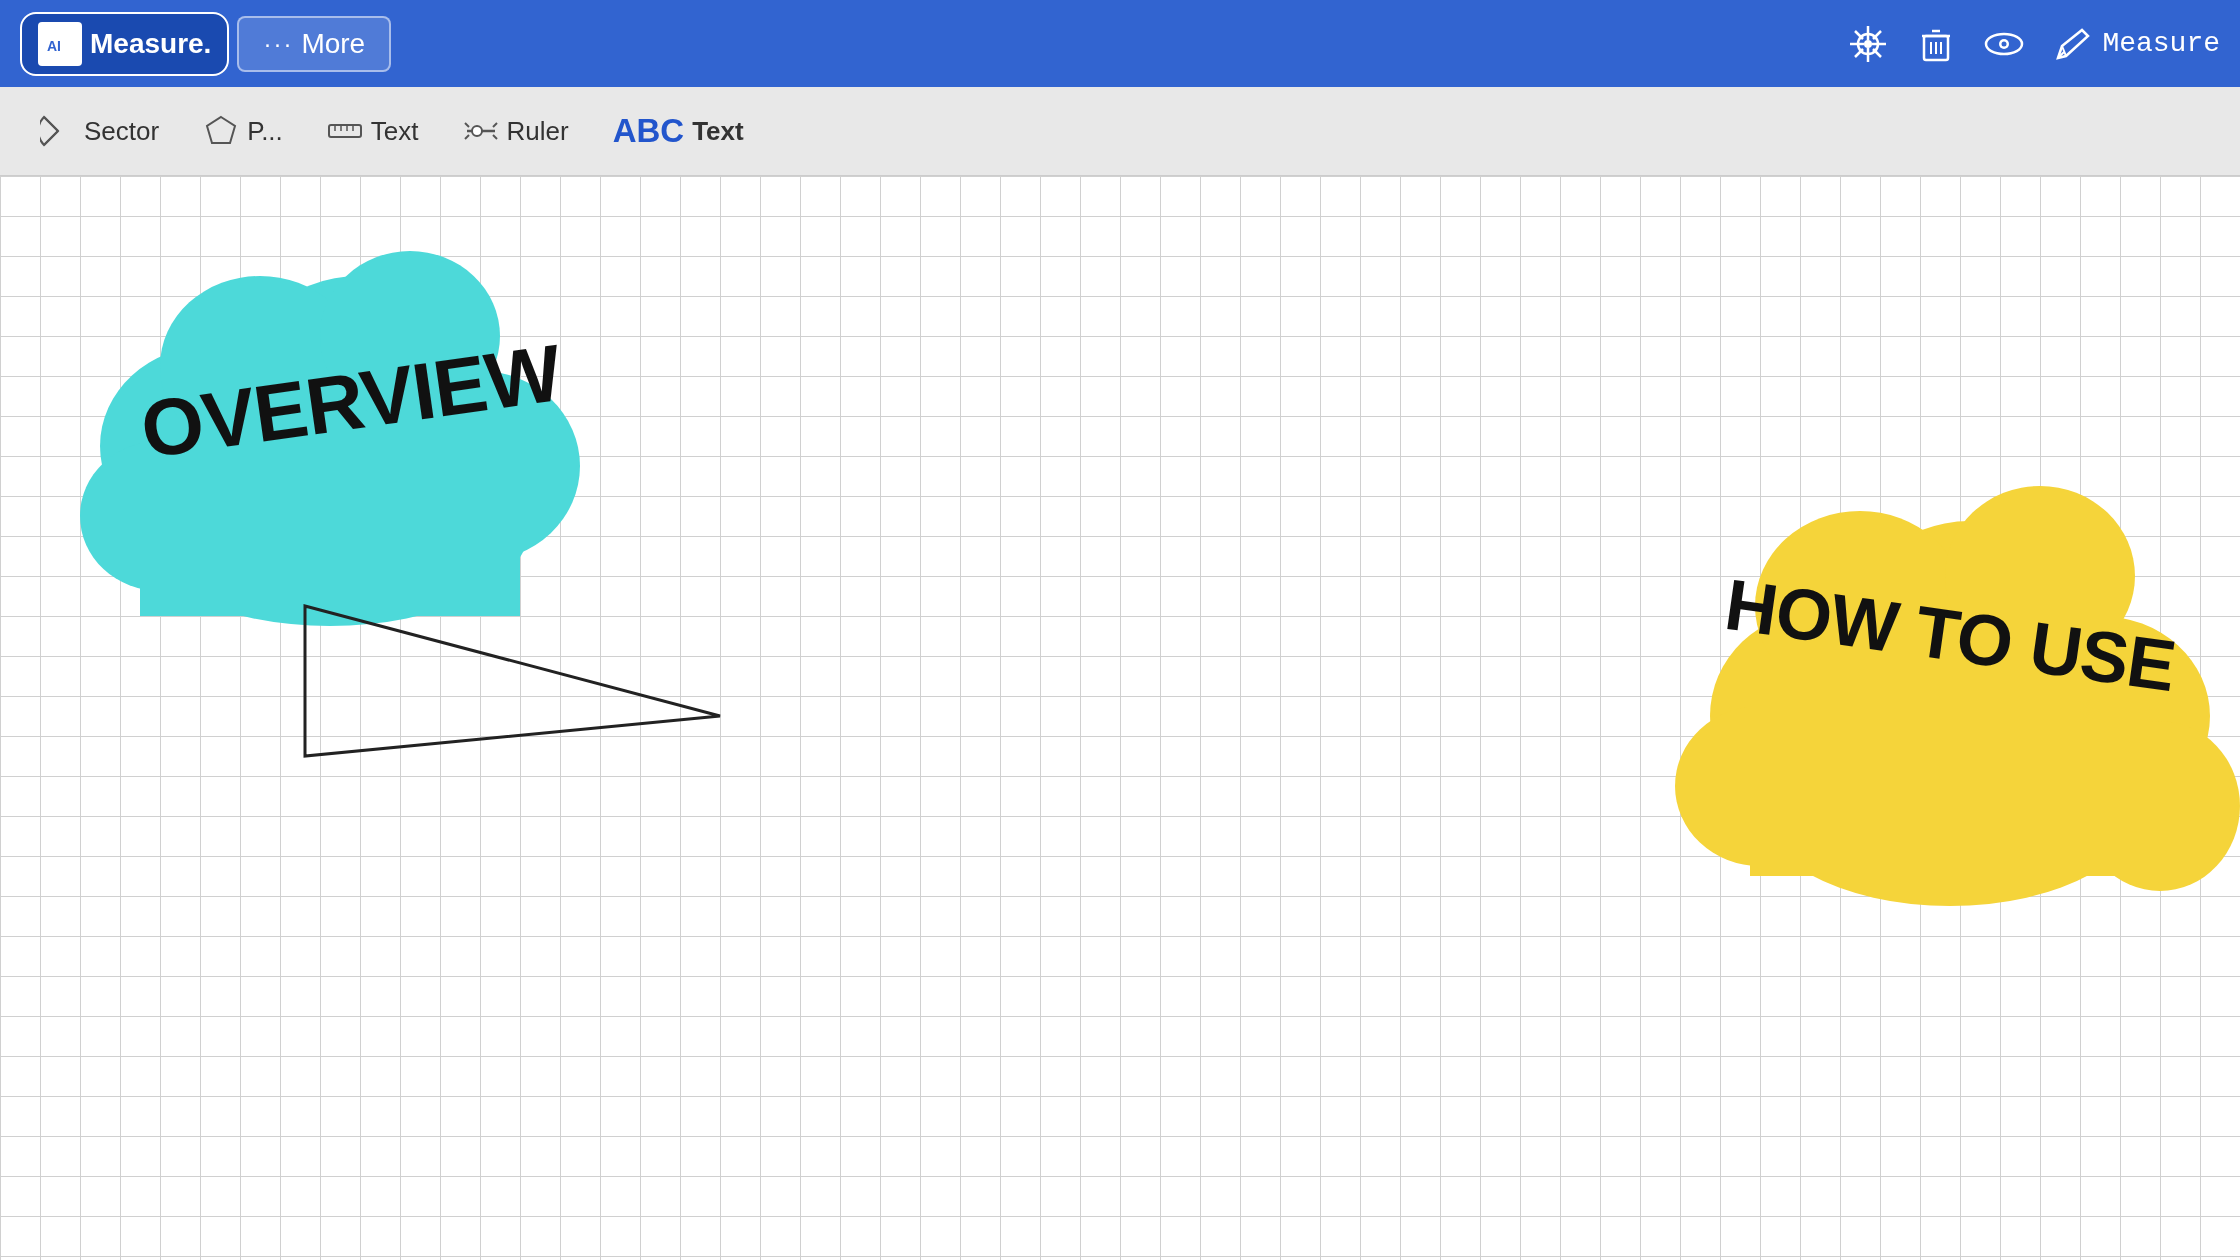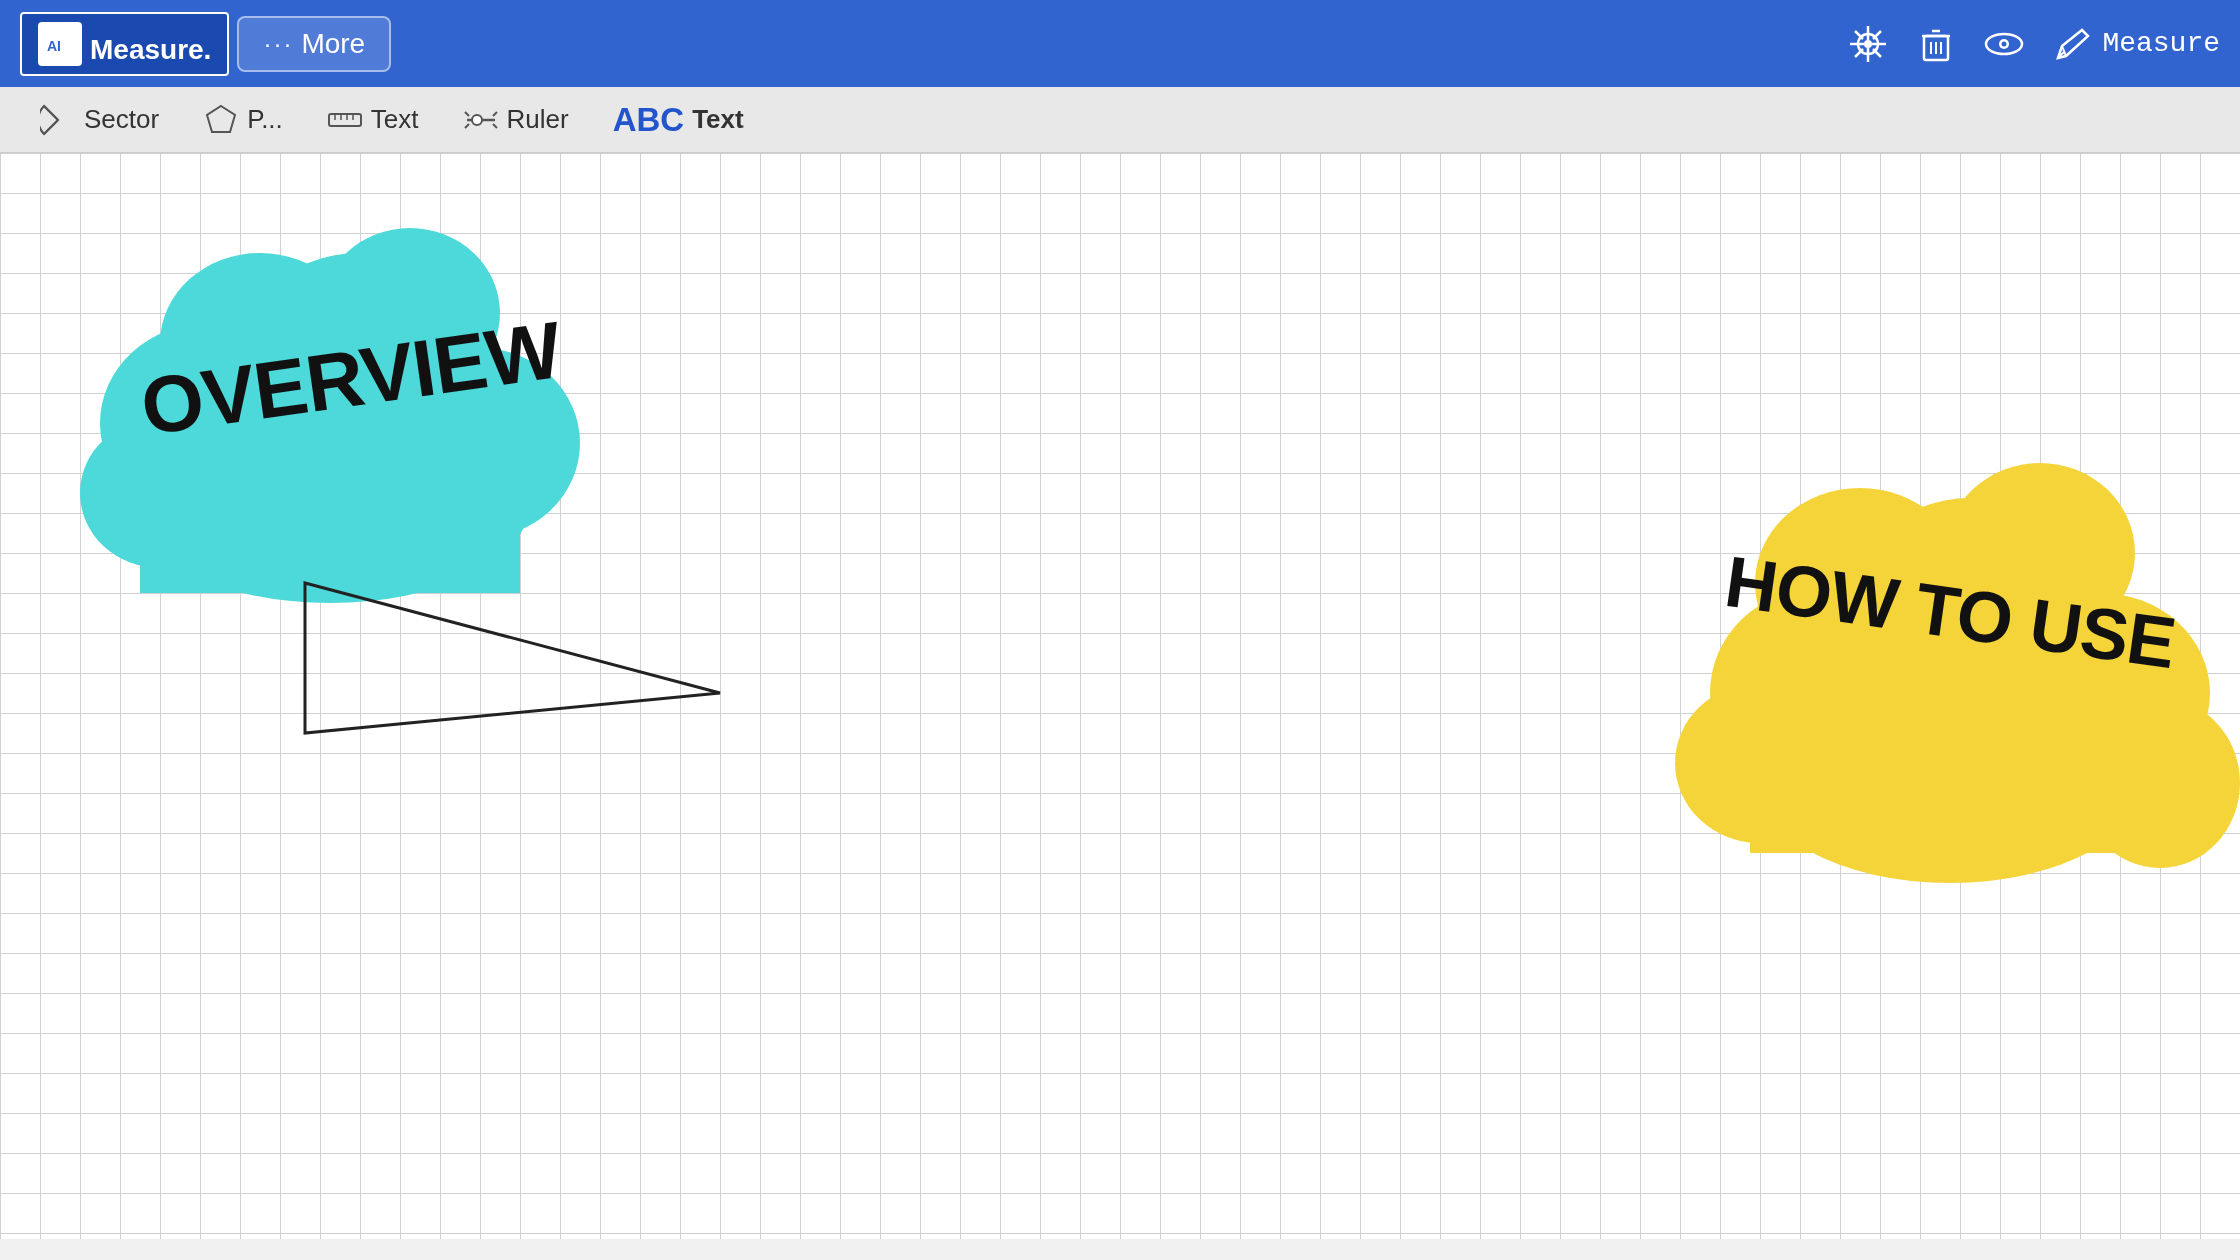--- a/index.html
+++ b/index.html
@@ -11,24 +11,24 @@
       height: 87px;
       background: #3264d0;
       display: flex;
       align-items: center;
       padding: 0 20px;
       gap: 8px;
     }
     .toolbar-btn {
       background: #3264d0;
       border: none;
-      border-radius: 4px;
+      border-radius: 16px;
       color: white;
       display: flex;
-      align-items: flex-end;
+      align-items: center;
       gap: 8px;
       padding: 8px 16px;
       font-size: 28px;
       font-weight: bold;
       cursor: pointer;
     }
     .toolbar-btn.active {
       background: #1a4ab0;
       border: 2px solid white;
     }
@@ -68,21 +68,21 @@
       display: flex;
       align-items: center;
       gap: 8px;
       font-size: 28px;
       font-family: Liberation Mono, monospace;
     }
 
     
     #secondary-toolbar {
       width: 100%;
-      height: 66px;
+      height: 89px;
       background: #e8e8e8;
       display: flex;
       align-items: center;
       padding: 0 20px;
       gap: 4px;
       border-bottom: 1px solid #ccc;
     }
     .tool-item {
       display: flex;
       align-items: center;

